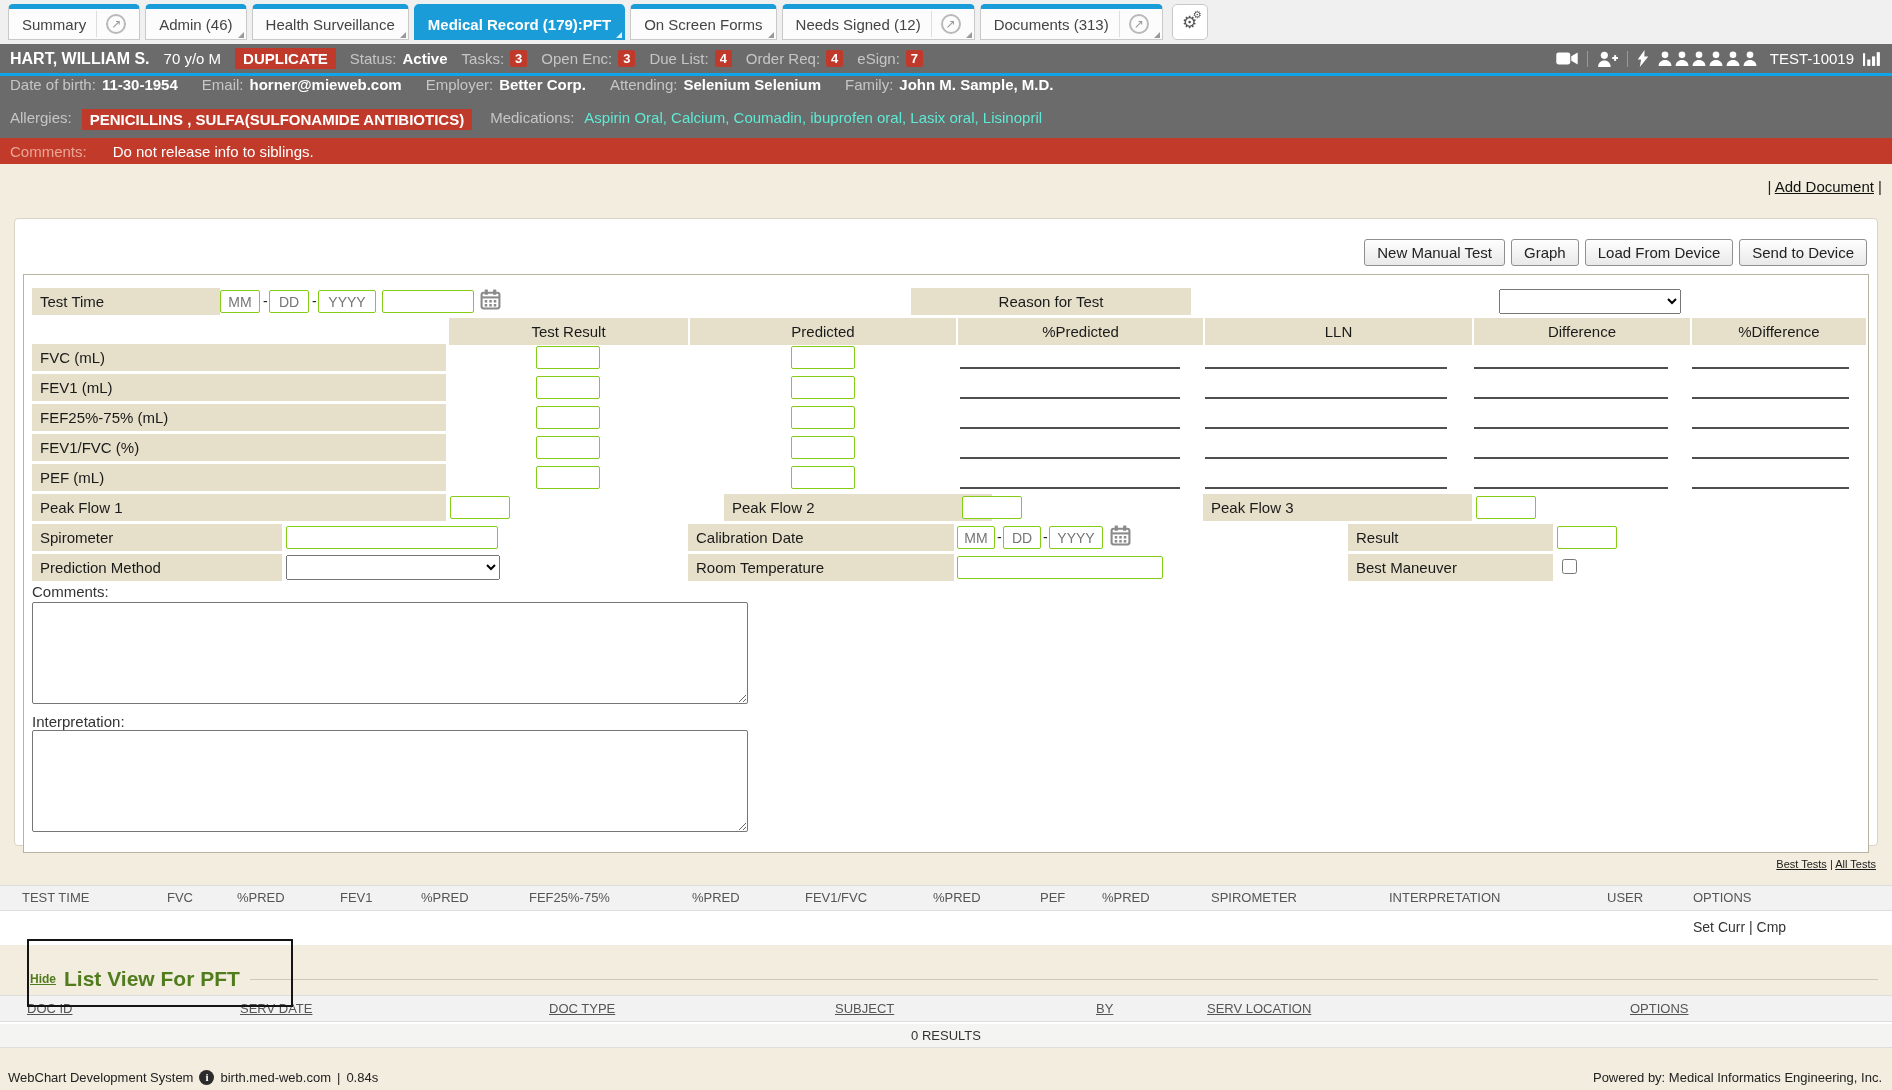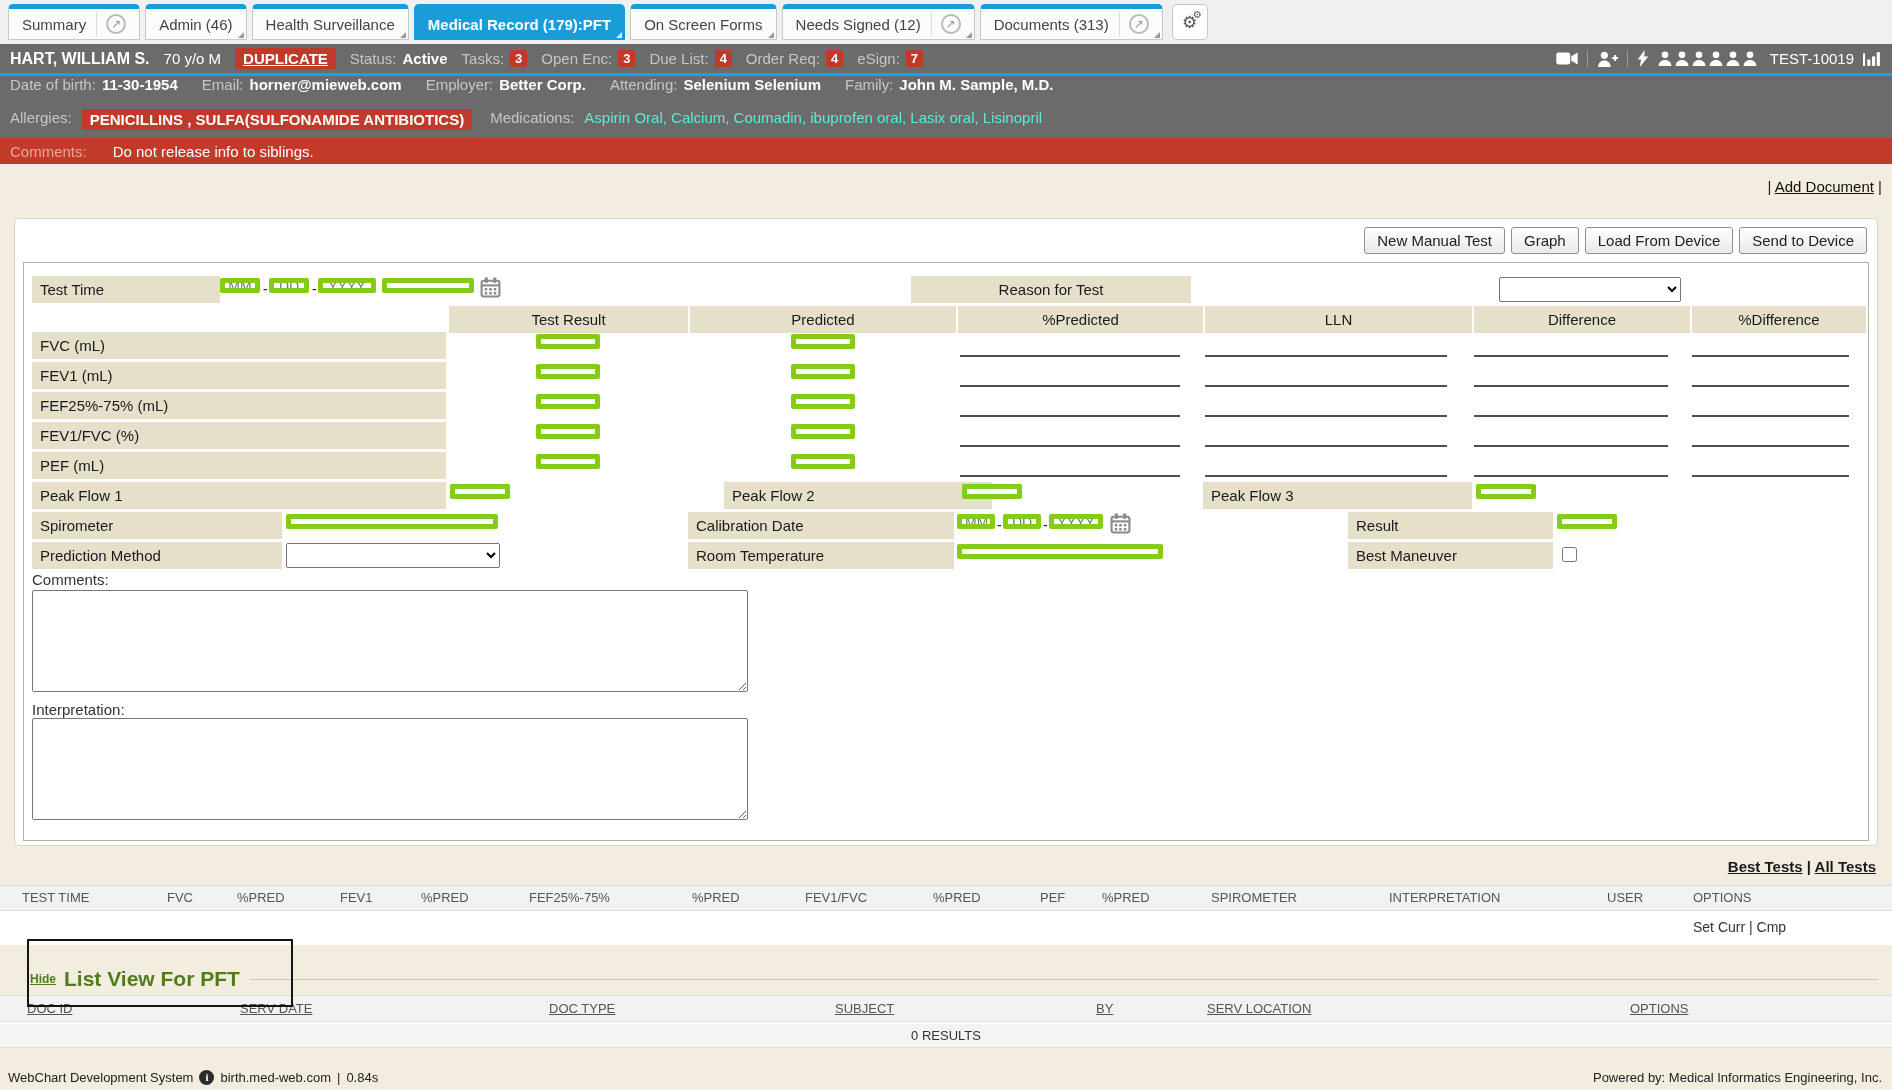--- a/index.html
+++ b/index.html
@@ -21,55 +21,55 @@
   .gearmain { font-size:17px; line-height:17px; }
   .gearsmall { position:absolute; font-size:10px; top:4px; right:5px; }
 
   
   .namebar { height:32px; background:#6b6b6b; color:#fff; display:flex; align-items:center; padding:0 10px; font-size:15px; gap:14px; border-bottom:3px solid #0ea5e9; white-space:nowrap; }
   .pname { font-weight:bold; font-size:16px; }
   .glabel { color:#c6c6c6; }
   .gval { font-weight:600; color:#fff; }
   .pair { display:flex; align-items:center; gap:6px; }
   .chip-red { background:#c03a2b; color:#fff; padding:2px 8px; font-weight:bold; }
-  .chip-red.u { text-decoration:underline; }
+  .chip-red.u { }
   .badge { background:#c03a2b; color:#fff; font-weight:bold; font-size:13px; padding:1px 5px; border-radius:2px; }
   .nb-right { margin-left:auto; display:flex; align-items:center; gap:9px; }
   .vsep { border-left:1px solid #999; height:16px; }
   .persons { display:flex; gap:3px; align-items:center; }
   .inforows { background:#6b6b6b; color:#fff; font-size:15px; }
   .inforow { display:flex; align-items:flex-start; padding:0 10px; white-space:nowrap; }
   .inforow.r1 { height:33px; gap:24px; }
   .inforow.r2 { height:29px; gap:10px; }
   .gold { color:#5eead4; }
   .commentsbar { height:26px; background:#c23b2a; color:#fff; display:flex; align-items:center; padding:0 10px; font-size:15px; gap:26px; }
   .clabel { color:#eba696; }
 
   
   .adddoc { height:40px; text-align:right; padding:14px 10px 0 0; font-size:15px; color:#222; }
   .adddoc a { color:#111; cursor:pointer; }
   .panel { margin:14px 14px 0 14px; height:628px; background:#fff; border:1px solid #d9d4c5; border-radius:4px; }
-  .btnrow { display:flex; justify-content:flex-end; gap:6px; padding:8px 10px 4px 10px; }
+  .btnrow { display:flex; justify-content:flex-end; gap:6px; padding:20px 10px 4px 10px; }
   .btn { font-family:"Liberation Sans",sans-serif; font-size:15px; color:#222; padding:3px 12px; height:27px;
          background:linear-gradient(#fefefe,#e9e9e9); border:1px solid #8f8f8f; border-radius:3px; cursor:pointer; }
   .formbox { position:relative; margin:4px 8px 0 8px; height:579px; border:1px solid #b7b3a2; background:#fff; }
   .cell { position:absolute; background:#e6e0cb; font-size:15px; color:#1a1a1a; line-height:27px; height:27px; padding-left:8px; white-space:nowrap; }
   .cell.center { text-align:center; padding-left:0; }
-  .inp { position:absolute; height:15px; border:5px solid #84cc16; border-radius:2px; background:#fff; font:14px "Liberation Sans",sans-serif; padding:0 3px; }
+  .inp { position:absolute; height:23px; border:1px solid #84cc16; border-radius:2px; background:#fff; font:14px "Liberation Sans",sans-serif; padding:0 3px; }
   .inp.ctr { text-align:center; }
   .inp::placeholder { color:#757575; }
   .uline { position:absolute; height:25px; border-bottom:2px solid #4f4f4f; }
   .dash { position:absolute; font-size:14px; color:#222; line-height:23px; }
   .flabel { position:absolute; font-size:15px; color:#333; white-space:nowrap; }
   .fta { position:absolute; border:1px solid #767676; border-radius:2px; font:14px "Liberation Sans",sans-serif; padding:3px; resize:both; }
   .fsel { position:absolute; height:25px; font:14px "Liberation Sans",sans-serif; }
   .calic { position:absolute; cursor:pointer; }
 
   
-  .besttests { height:39px; text-align:right; padding:12px 16px 0 16px; font-size:15px; color:#1a1a1a; font-weight:bold; }
+  .besttests { height:39px; text-align:right; padding:12px 16px 0 16px; font-size:11px; color:#1a1a1a; font-weight:normal; }
   .besttests a { color:#1a1a1a; text-decoration:underline; cursor:pointer; }
   .rheader { position:relative; height:26px; background:#f2f2f2; border-top:1px solid #ddd; border-bottom:1px solid #ddd; }
   .rheader span { position:absolute; font-size:13px; color:#555; line-height:24px; white-space:nowrap; }
   .setrow { position:relative; height:34px; background:#fff; font-size:14px; color:#333; }
   .setrow .opts { position:absolute; left:1693px; line-height:32px; white-space:nowrap; }
   .setrow a { color:#333; cursor:pointer; }
   .greenband { height:50px; display:flex; align-items:flex-end; padding:0 14px 4px 30px; }
   .lv-line { display:flex; align-items:center; width:100%; }
   .hide-link { font-size:12px; font-weight:bold; color:#507c1e; text-decoration:underline; margin-right:8px; cursor:pointer; }
   .lv-title { font-size:21px; font-weight:bold; color:#507c1e; white-space:nowrap; }

